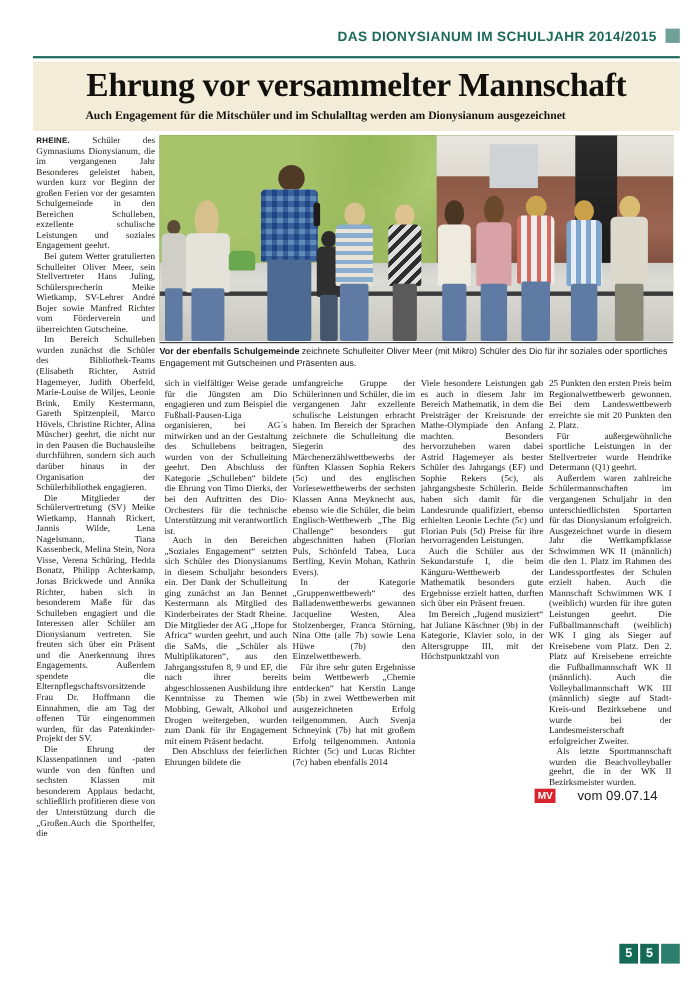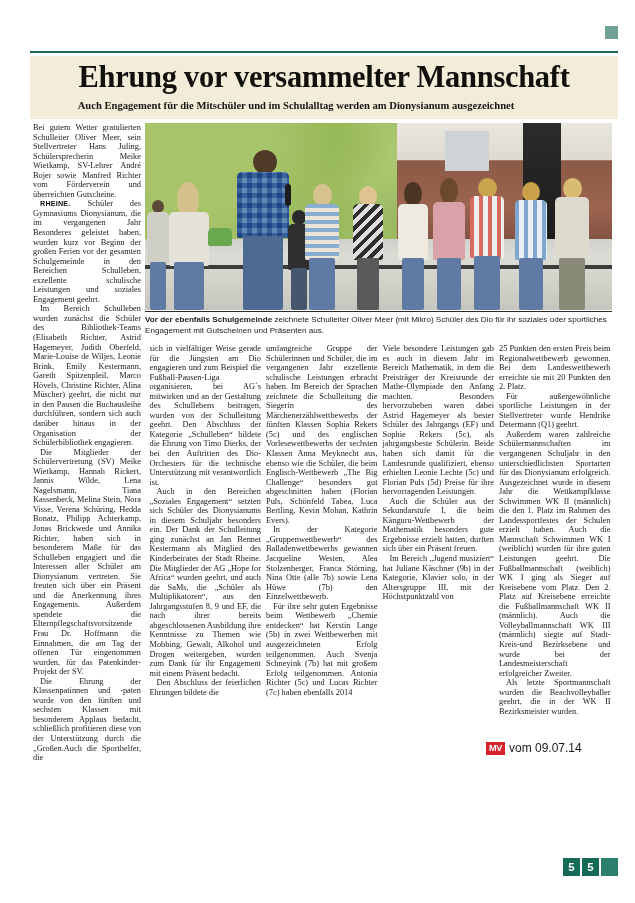--- a/index.html
+++ b/index.html
@@ -185,24 +185,24 @@
     font-weight: bold;
     font-size: 7.2px;
     letter-spacing: 0.2px;
     color: #111;
   }
 
   
   #stamp {
     position: absolute;
     left: 486px;
-    top: 741px;
+    top: 716px;
     display: flex;
     align-items: center;
-    gap: 4px;
+    gap: 20px;
   }
   #mv-logo {
     width: 19px; height: 13px;
     background: #d8232a;
     color: #ffffff;
     font-family: "Liberation Sans", sans-serif;
     font-weight: bold;
     font-size: 9.2px;
     line-height: 13px;
     text-align: center;
@@ -236,20 +236,21 @@
   }
   #folio-block {
     width: 17px; height: 18px;
     background: #2c7f6c;
   }
 </style>
 </head>
 <body>
 
 <div id="kicker-bar">
+  <div id="kicker-text">DAS DIONYSIANUM IM SCHULJAHR 2014/2015</div>
   <div id="kicker-square"></div>
   <div id="kicker-rule"></div>
 </div>
 
 <div id="sheet">
 
   <div id="headline-band"></div>
   <div id="headline">Ehrung vor versammelter Mannschaft</div>
   <div id="subhead">Auch Engagement für die Mitschüler und im Schulalltag werden am Dionysianum ausgezeichnet</div>
 
@@ -327,22 +328,22 @@
     </div>
     <div class="person" style="left:140px; width:6px; height:22px; bottom:104px;">
       <div class="torso" style="top:0; height:22px; background:#1c1c1c; border-radius:3px;"></div>
     </div>
   </div>
 
   <div id="cap-rule"></div>
   <div id="caption"><b>Vor der ebenfalls Schulgemeinde</b><span> zeichnete Schulleiter Oliver Meer (mit Mikro) Schüler des Dio für ihr soziales oder sportliches Engagement mit Gutscheinen und Präsenten aus.</span></div>
 
   <div id="col1" class="col">
+    <p><span class="dateline">RHEINE.</span> <span>Schüler des Gymnasiums Dionysianum, die im vergangenen Jahr Besonderes geleistet haben, wurden kurz vor Beginn der großen Ferien vor der gesamten Schulgemeinde in den Bereichen Schulleben, exzellente schulische Leistungen und soziales Engagement geehrt.</span></p>
     <p>Bei gutem Wetter gratulierten Schulleiter Oliver Meer, sein Stellvertreter Hans Juling, Schülersprecherin Meike Wietkamp, SV-Lehrer André Bojer sowie Manfred Richter vom Förderverein und überreichten Gutscheine.</p>
-    <p><span class="dateline">RHEINE.</span> <span>Schüler des Gymnasiums Dionysianum, die im vergangenen Jahr Besonderes geleistet haben, wurden kurz vor Beginn der großen Ferien vor der gesamten Schulgemeinde in den Bereichen Schulleben, exzellente schulische Leistungen und soziales Engagement geehrt.</span></p>
     <p>Im Bereich Schulleben wurden zunächst die Schüler des Bibliothek-Teams (Elisabeth Richter, Astrid Hagemeyer, Judith Oberfeld, Marie-Louise de Wiljes, Leonie Brink, Emily Kestermann, Gareth Spitzenpleil, Marco Hövels, Christine Richter, Alina Müscher) geehrt, die nicht nur in den Pausen die Buchausleihe durchführen, sondern sich auch darüber hinaus in der Organisation der Schülerbibliothek engagieren.</p>
     <p>Die Mitglieder der Schülervertretung (SV) Meike Wietkamp, Hannah Rickert, Jannis Wilde, Lena Nagelsmann, Tiana Kassenbeck, Melina Stein, Nora Visse, Verena Schüring, Hedda Bonatz, Philipp Achterkamp, Jonas Brickwede und Annika Richter, haben sich in besonderem Maße für das Schulleben engagiert und die Interessen aller Schüler am Dionysianum vertreten. Sie freuten sich über ein Präsent und die Anerkennung ihres Engagements. Außerdem spendete die Elternpflegschaftsvorsitzende Frau Dr. Hoffmann die Einnahmen, die am Tag der offenen Tür eingenommen wurden, für das Patenkinder-Projekt der SV.</p>
     <p>Die Ehrung der Klassenpatinnen und -paten wurde von den fünften und sechsten Klassen mit besonderem Applaus bedacht, schließlich profitieren diese von der Unterstützung durch die „Großen.Auch die Sporthelfer, die</p>
   </div>
 
   <div id="cols-lower">
 
     <div class="col"></div>
 
     <div class="col">

